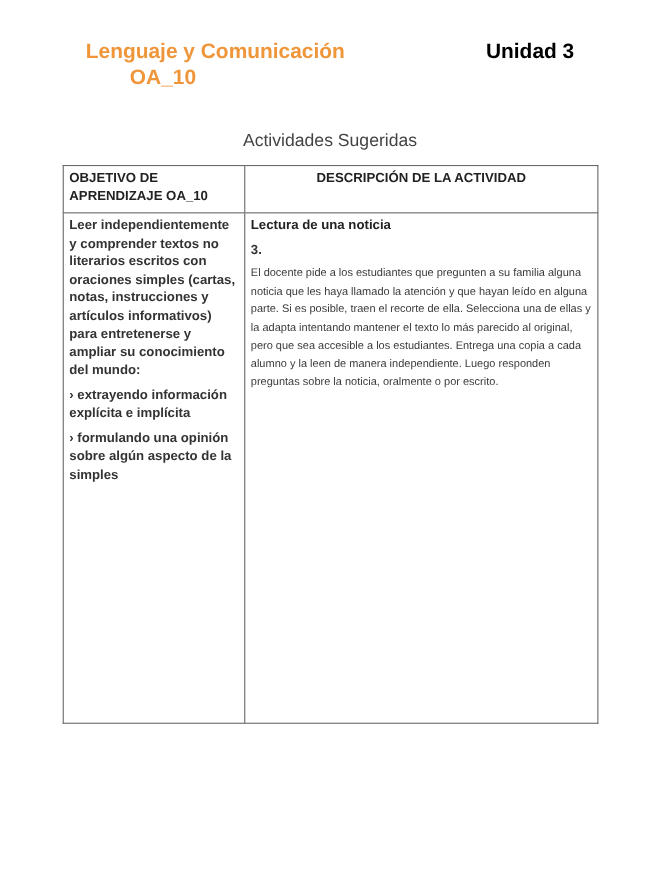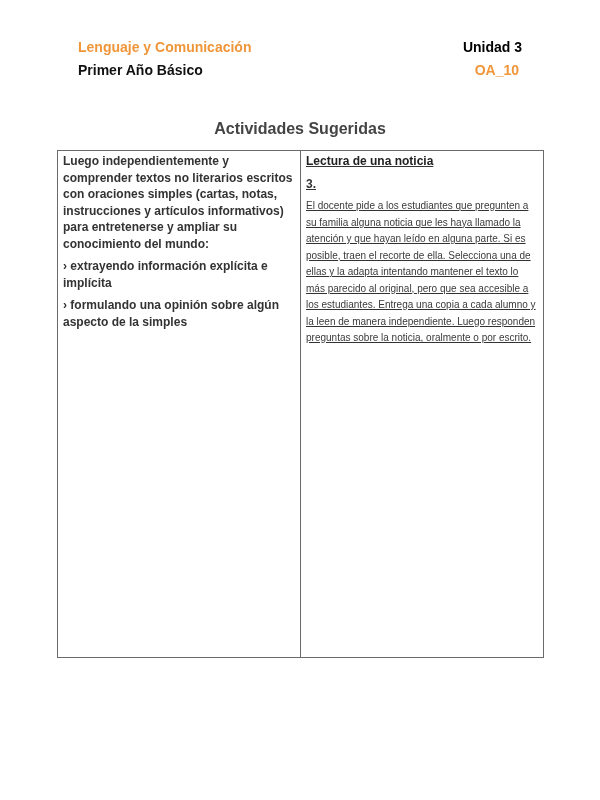--- a/index.html
+++ b/index.html
@@ -19,34 +19,34 @@
       position: absolute;
       left: 78px;
       top: 36px;
       width: 444px;
     }
     .header-row {
       display: flex;
       justify-content: space-between;
       align-items: flex-start;
       font-weight: bold;
-      font-size: 14px;
+      font-size: 19px;
       line-height: 23px;
     }
     .subject { color: #f0963a; }
     .unit { color: #000000; }
     .grade { color: #111; }
     .oa { color: #f0963a; padding-right: 3px; margin-left: 40px; }
     .section-title {
       position: absolute;
       left: 0;
       top: 120px;
       width: 600px;
       text-align: center;
-      font-weight: bold;
+      font-weight: normal;
       font-size: 16px;
       color: #444;
     }
     table.activities {
       position: absolute;
       left: 57px;
       top: 150px;
       width: 487px;
       height: 508px;
       border-collapse: collapse;
@@ -65,46 +65,49 @@
       height: 36px;
     }
     th.col-obj { width: 154px; text-align: left; }
     th.col-desc { text-align: center; }
     .obj-cell {
       font-weight: bold;
       color: #333;
       padding-top: 2px;
     }
     .obj-cell p { margin: 0 0 6px 0; }
-    .desc-cell { color: #333; text-decoration: underline; }
+    .desc-cell { color: #333; }
     .desc-cell .act-title { font-weight: bold; margin: 0 0 6px 0; color: #222; }
     .desc-cell .act-num { font-weight: bold; margin: 0 0 6px 0; }
     .desc-cell .act-text { margin: 0; font-size: 10px; line-height: 16.5px; color: #3a3a3a; }
   </style>
 </head>
 <body>
 
 <div class="header">
   <div class="header-row">
     <span class="subject">Lenguaje y Comunicación</span>
     <span class="unit">Unidad 3</span>
   </div>
   <div class="header-row">
-    <span class="grade">Primer Año Básico</span>
     <span class="oa">OA_10</span>
   </div>
 </div>
 
 <div class="section-title">Actividades Sugeridas</div>
 
 <table class="activities">
   <tbody>
+      <tr>
+    <th class="col-obj">OBJETIVO DE APRENDIZAJE OA_10</th>
+    <th class="col-desc">DESCRIPCIÓN DE LA ACTIVIDAD</th>
+  </tr>
   <tr>
     <td class="obj-cell">
-      <p>Luego independientemente y comprender textos no literarios escritos con oraciones simples (cartas, notas, instrucciones y artículos informativos) para entretenerse y ampliar su conocimiento del mundo:</p>
+      <p>Leer independientemente y comprender textos no literarios escritos con oraciones simples (cartas, notas, instrucciones y artículos informativos) para entretenerse y ampliar su conocimiento del mundo:</p>
       <p>› extrayendo información explícita e implícita</p>
       <p>› formulando una opinión sobre algún aspecto de la simples</p>
     </td>
     <td class="desc-cell">
       <p class="act-title">Lectura de una noticia</p>
       <p class="act-num">3.</p>
       <p class="act-text">El docente pide a los estudiantes que pregunten a su familia alguna noticia que les haya llamado la atención y que hayan leído en alguna parte. Si es posible, traen el recorte de ella. Selecciona una de ellas y la adapta intentando mantener el texto lo más parecido al original, pero que sea accesible a los estudiantes. Entrega una copia a cada alumno y la leen de manera independiente. Luego responden preguntas sobre la noticia, oralmente o por escrito.</p>
     </td>
   </tr>
 </tbody>

